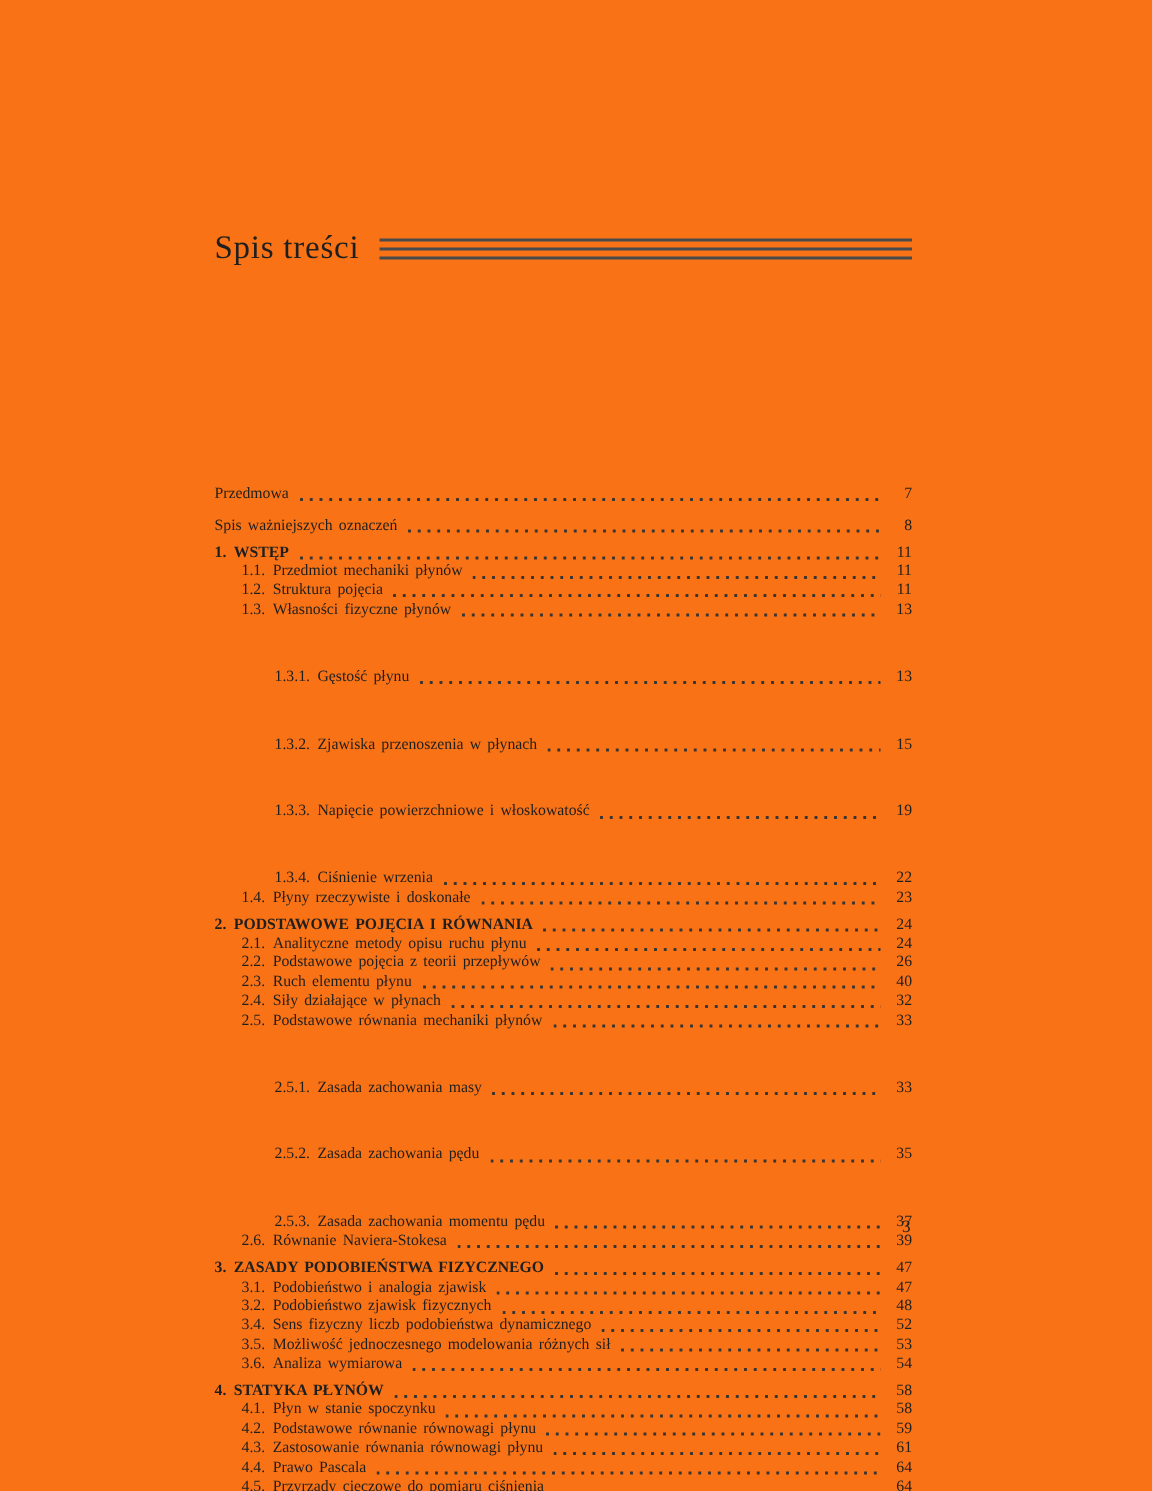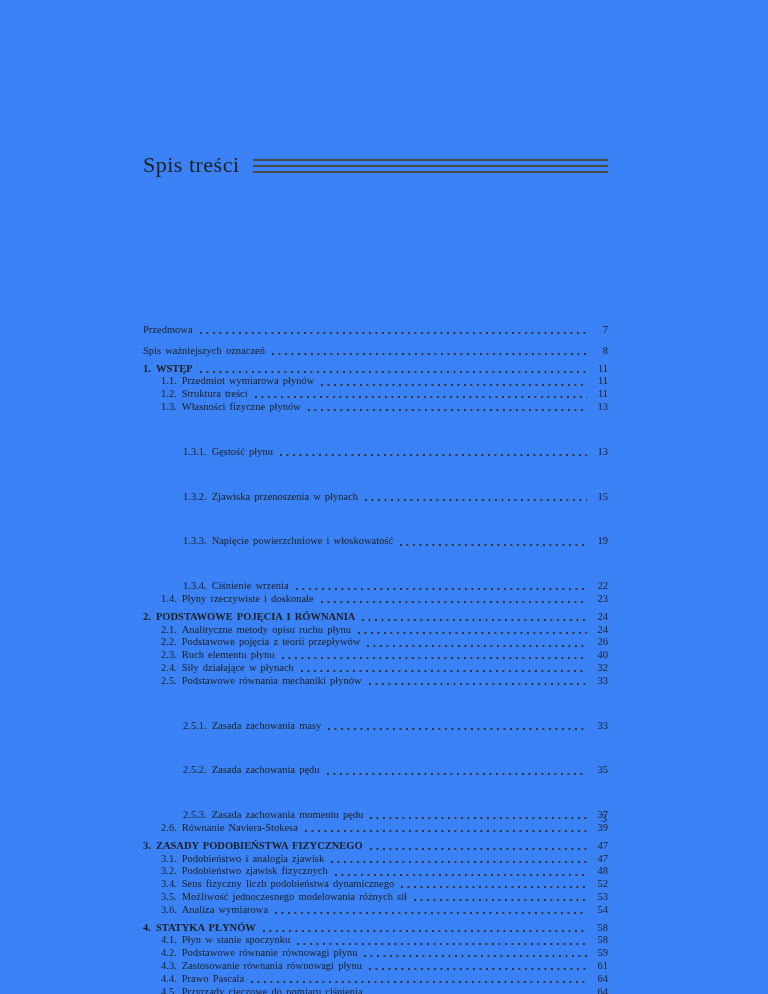--- a/index.html
+++ b/index.html
@@ -1,21 +1,21 @@
 <!DOCTYPE html>
 <html><head>
 <meta charset="utf-8">
 <style>
   html, body { margin: 0; padding: 0; background: #e9e9e9; }
   .sheet {
     position: relative;
     width: 768px;
     height: 994px;
     margin: 0 auto;
-    background: #3b82f6;
+    background: #f97316;
     color: #1f1f1f;
     font-family: "Liberation Serif", "DejaVu Serif", serif;
     overflow: hidden;
   }
   
   .title-row {
     position: absolute;
     left: 143px;
     top: 150px;
     width: 465px;
@@ -112,27 +112,27 @@
     <span class="pnum">8</span>
   </div>
       <div class="toc-row level-0 chapter">
     <span class="num">1.</span>
     <span class="label">WSTĘP</span>
     <span class="leader"></span>
     <span class="pnum">11</span>
   </div>
       <div class="toc-row level-1">
     <span class="num">1.1.</span>
-    <span class="label">Przedmiot wymiarowa płynów</span>
+    <span class="label">Przedmiot mechaniki płynów</span>
     <span class="leader"></span>
     <span class="pnum">11</span>
   </div>
       <div class="toc-row level-1">
     <span class="num">1.2.</span>
-    <span class="label">Struktura treści</span>
+    <span class="label">Struktura pojęcia</span>
     <span class="leader"></span>
     <span class="pnum">11</span>
   </div>
       <div class="toc-row level-1">
     <span class="num">1.3.</span>
     <span class="label">Własności fizyczne płynów</span>
     <span class="leader"></span>
     <span class="pnum">13</span>
   </div>
       <div class="toc-row level-2">

